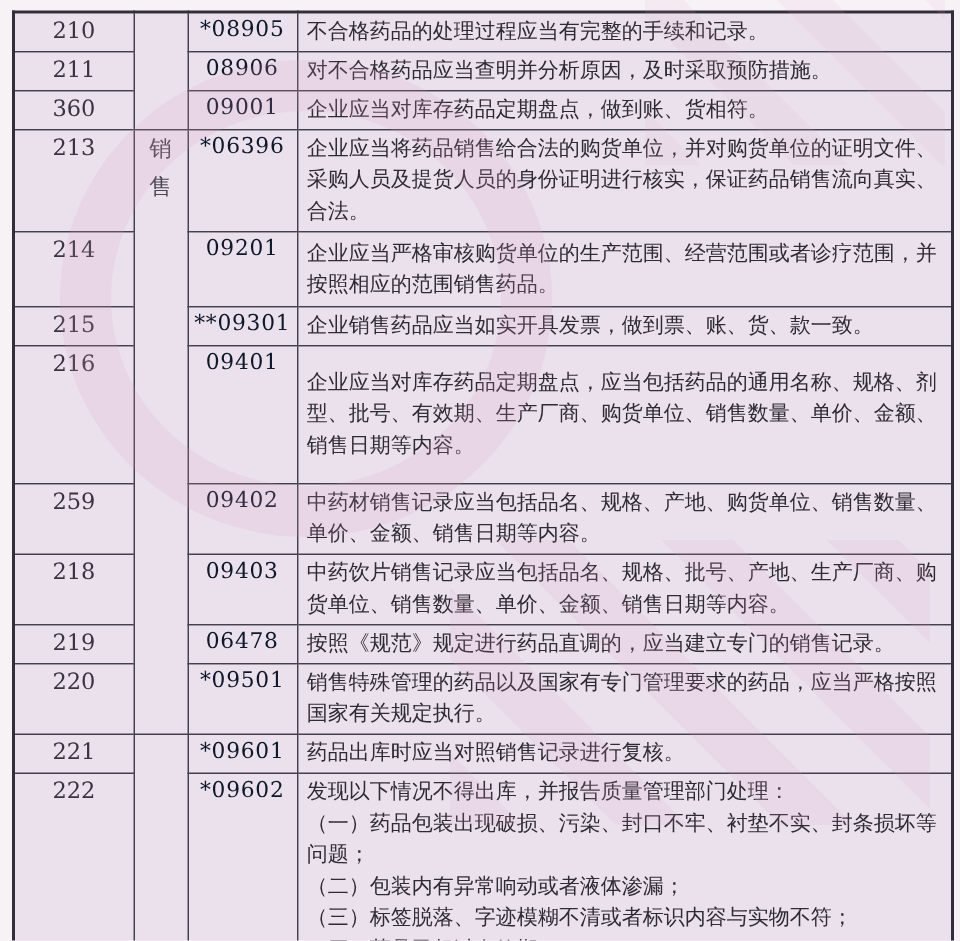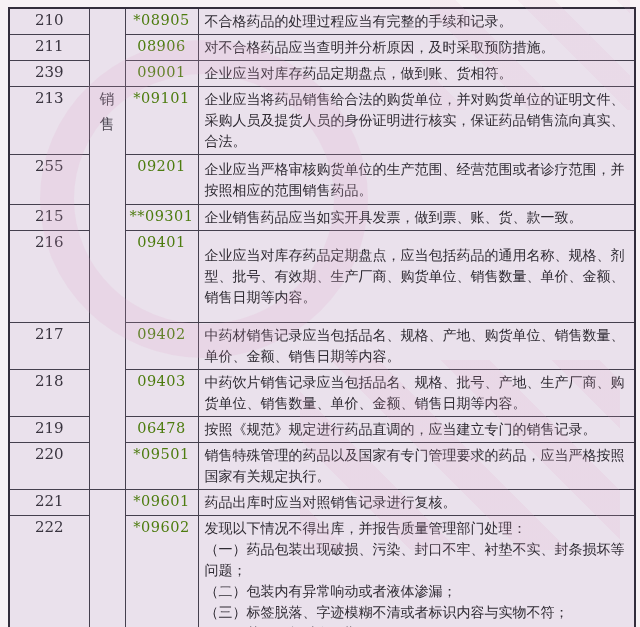--- a/index.html
+++ b/index.html
@@ -73,21 +73,21 @@
     word-break:break-all;
     color:#4a4550;
   }
   td.code{
     text-align:center;
     vertical-align:top;
     padding-top:3px;
     font-family:"DejaVu Serif","Liberation Serif",serif;
     font-size:14.5px;
     letter-spacing:0.5px;
-    color:#4d7c0f;
+    color:#0f172a;
   }
   td.desc{
     vertical-align:middle;
     padding:2px 3px 2px 6px;
     font-size:14px;
     line-height:21px;
   }
   .desc-line{white-space:normal;}
 </style>
 </head>
@@ -115,54 +115,54 @@
         <td class="desc">不合格药品的处理过程应当有完整的手续和记录。</td>
       </tr>
 
       <tr style="height:23px">
         <td class="num">211</td>
         <td class="code">08906</td>
         <td class="desc">对不合格药品应当查明并分析原因，及时采取预防措施。</td>
       </tr>
 
       <tr style="height:21px">
-        <td class="num">239</td>
+        <td class="num">360</td>
         <td class="code">09001</td>
         <td class="desc">企业应当对库存药品定期盘点，做到账、货相符。</td>
       </tr>
 
       <tr style="height:42px">
         <td class="num">213</td>
         <td class="cat" rowspan="8">
           <span class="cat-label">销售</span>
         </td>
-        <td class="code">*09101</td>
+        <td class="code">*06396</td>
         <td class="desc">企业应当将药品销售给合法的购货单位，并对购货单位的证明文件、采购人员及提货人员的身份证明进行核实，保证药品销售流向真实、合法。</td>
       </tr>
 
       <tr style="height:50px">
-        <td class="num">255</td>
+        <td class="num">214</td>
         <td class="code">09201</td>
         <td class="desc">企业应当严格审核购货单位的生产范围、经营范围或者诊疗范围，并按照相应的范围销售药品。</td>
       </tr>
 
       <tr style="height:24px">
         <td class="num">215</td>
         <td class="code">**09301</td>
         <td class="desc">企业销售药品应当如实开具发票，做到票、账、货、款一致。</td>
       </tr>
 
       <tr style="height:92px">
         <td class="num">216</td>
         <td class="code">09401</td>
         <td class="desc">企业应当对库存药品定期盘点，应当包括药品的通用名称、规格、剂型、批号、有效期、生产厂商、购货单位、销售数量、单价、金额、销售日期等内容。</td>
       </tr>
 
       <tr style="height:44px">
-        <td class="num">217</td>
+        <td class="num">259</td>
         <td class="code">09402</td>
         <td class="desc">中药材销售记录应当包括品名、规格、产地、购货单位、销售数量、单价、金额、销售日期等内容。</td>
       </tr>
 
       <tr style="height:47px">
         <td class="num">218</td>
         <td class="code">09403</td>
         <td class="desc">中药饮片销售记录应当包括品名、规格、批号、产地、生产厂商、购货单位、销售数量、单价、金额、销售日期等内容。</td>
       </tr>
 

